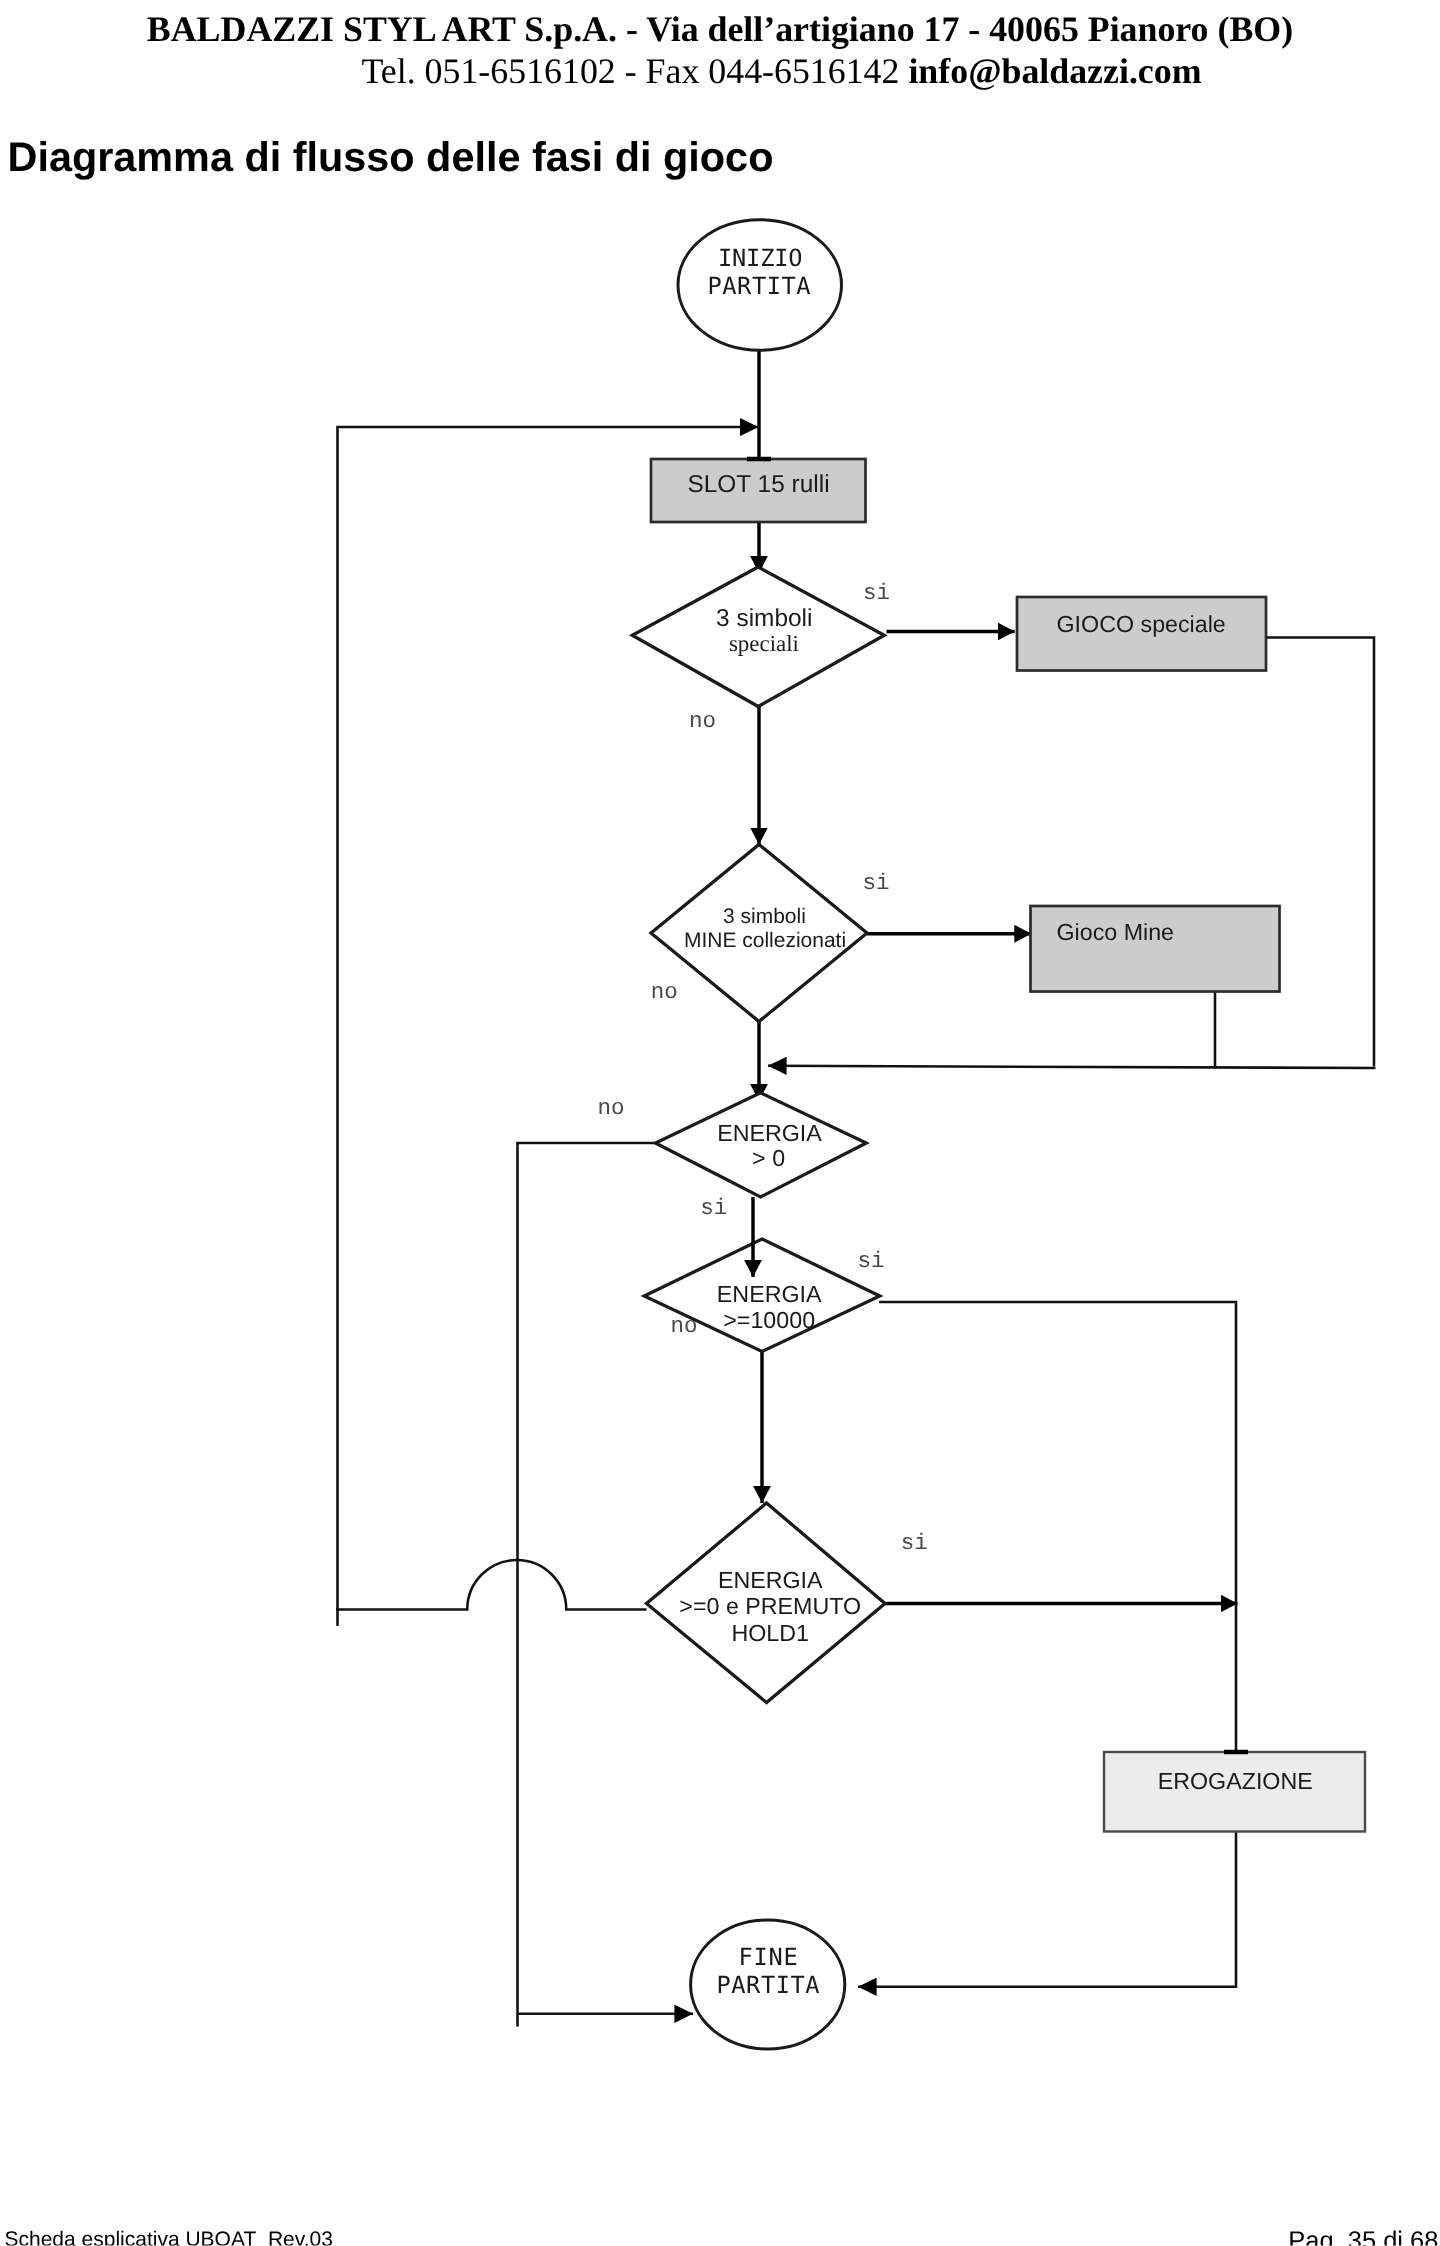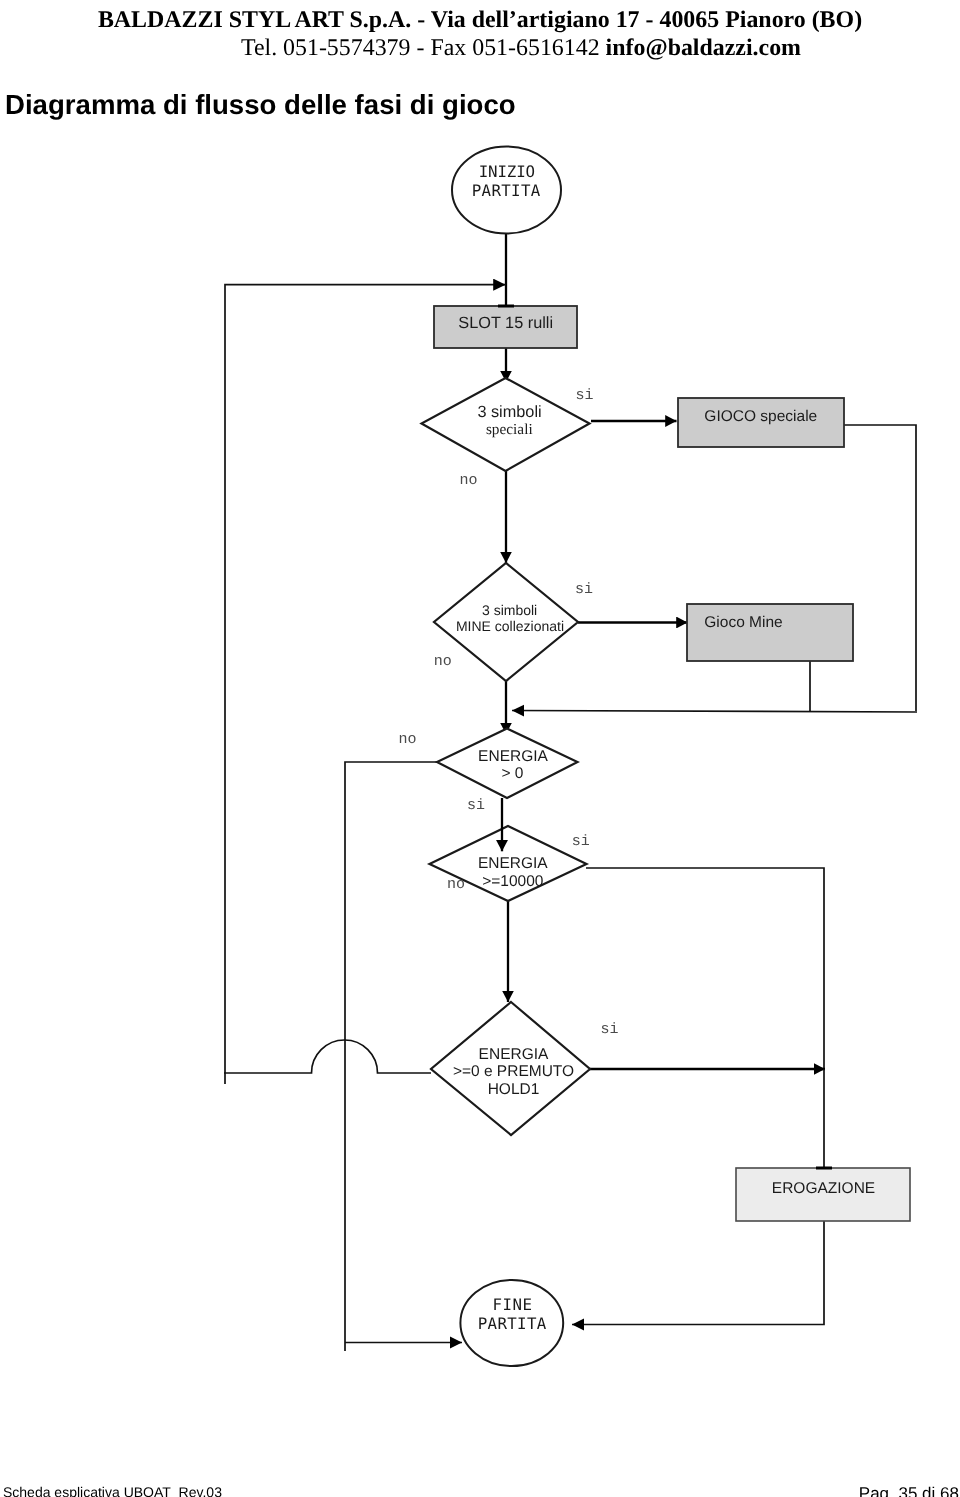--- a/index.html
+++ b/index.html
@@ -35,21 +35,21 @@
   .lbl.serif{font-family:"Liberation Serif",serif;font-size:15.3px;}
   .mono{font-family:"Liberation Mono",monospace;font-size:15px;fill:#4a4a4a;}
 </style>
 </head>
 <body>
 
 <div class="page">
 
   <div class="hdr" id="hdr-line1">BALDAZZI STYL ART S.p.A. - Via dell’artigiano 17 - 40065 Pianoro (BO)</div>
 
-  <div class="hdr" id="hdr-line2"><span>Tel. 051-5574379 - Fax 051-6516142 </span><span class="b">info@baldazzi.com</span></div>
+  <div class="hdr" id="hdr-line2"><span>Tel. 051-6516102 - Fax 044-6516142 </span><span class="b">info@baldazzi.com</span></div>
 
   <div id="doc-title">Diagramma di flusso delle fasi di gioco</div>
 
   <svg id="flow" width="960" height="1497" viewBox="0 0 960 1497">
     <defs>
       <marker id="ah" viewBox="0 0 11.3 11.9" refX="11.3" refY="5.95" markerWidth="11.3" markerHeight="11.9" preserveAspectRatio="none" orient="auto-start-reverse" markerUnits="userSpaceOnUse">
         <path d="M 0 0 L 11.3 5.95 L 0 11.9 z" fill="#000"></path>
       </marker>
       <marker id="ahs" viewBox="0 0 11.3 11.9" refX="11.3" refY="5.95" markerWidth="12.4" markerHeight="12.2" preserveAspectRatio="none" orient="auto-start-reverse" markerUnits="userSpaceOnUse">
         <path d="M 0 0 L 11.3 5.95 L 0 11.9 z" fill="#000"></path>

